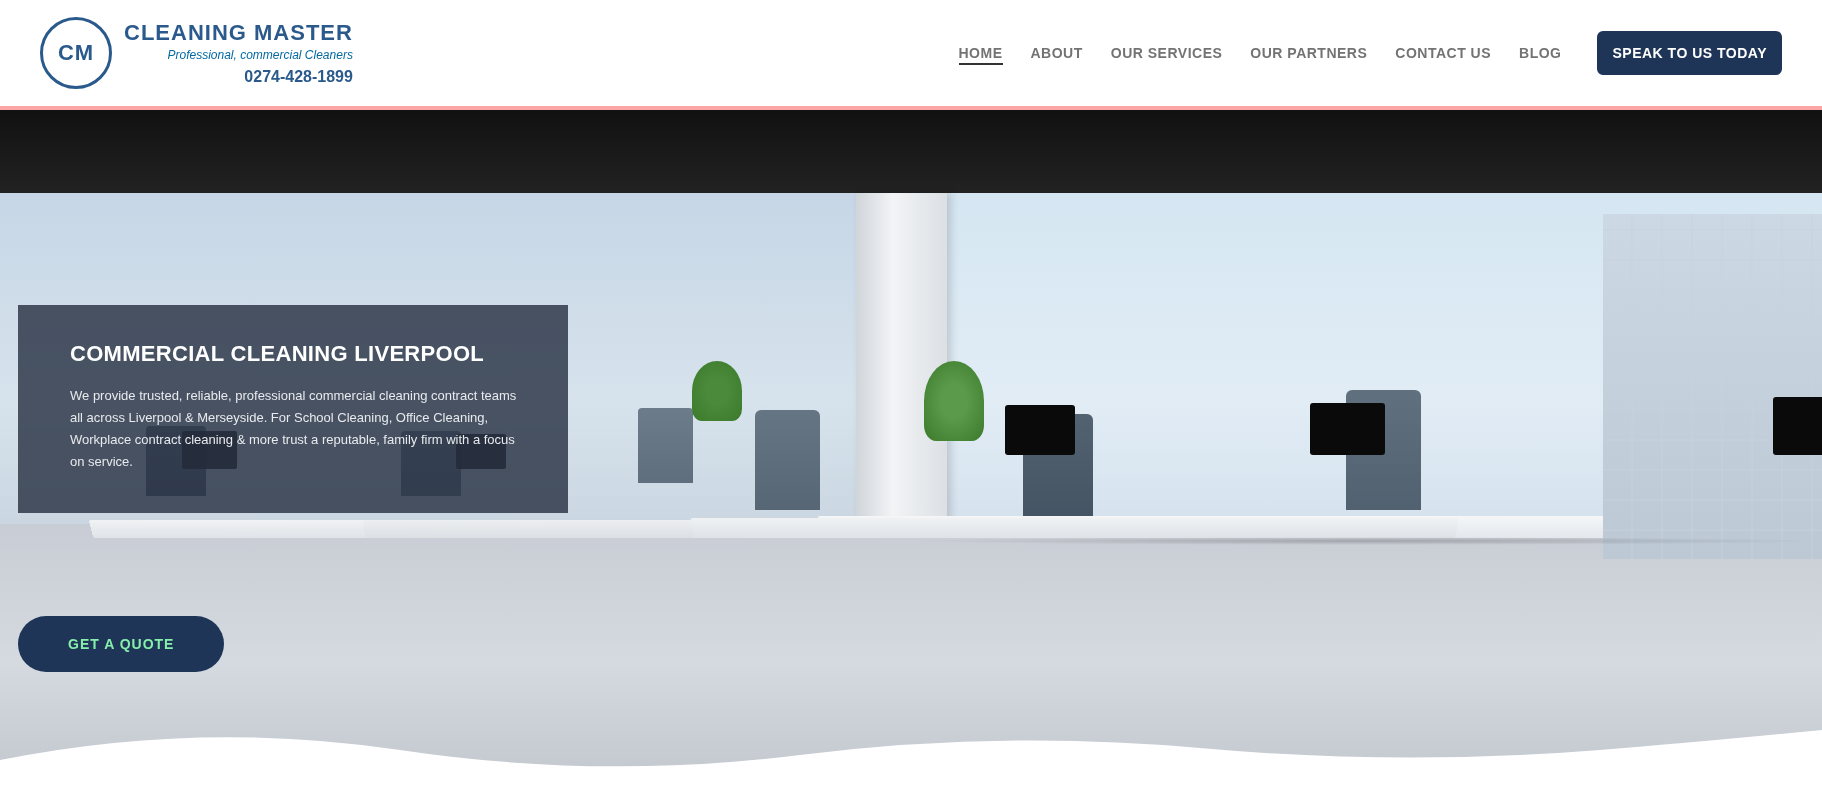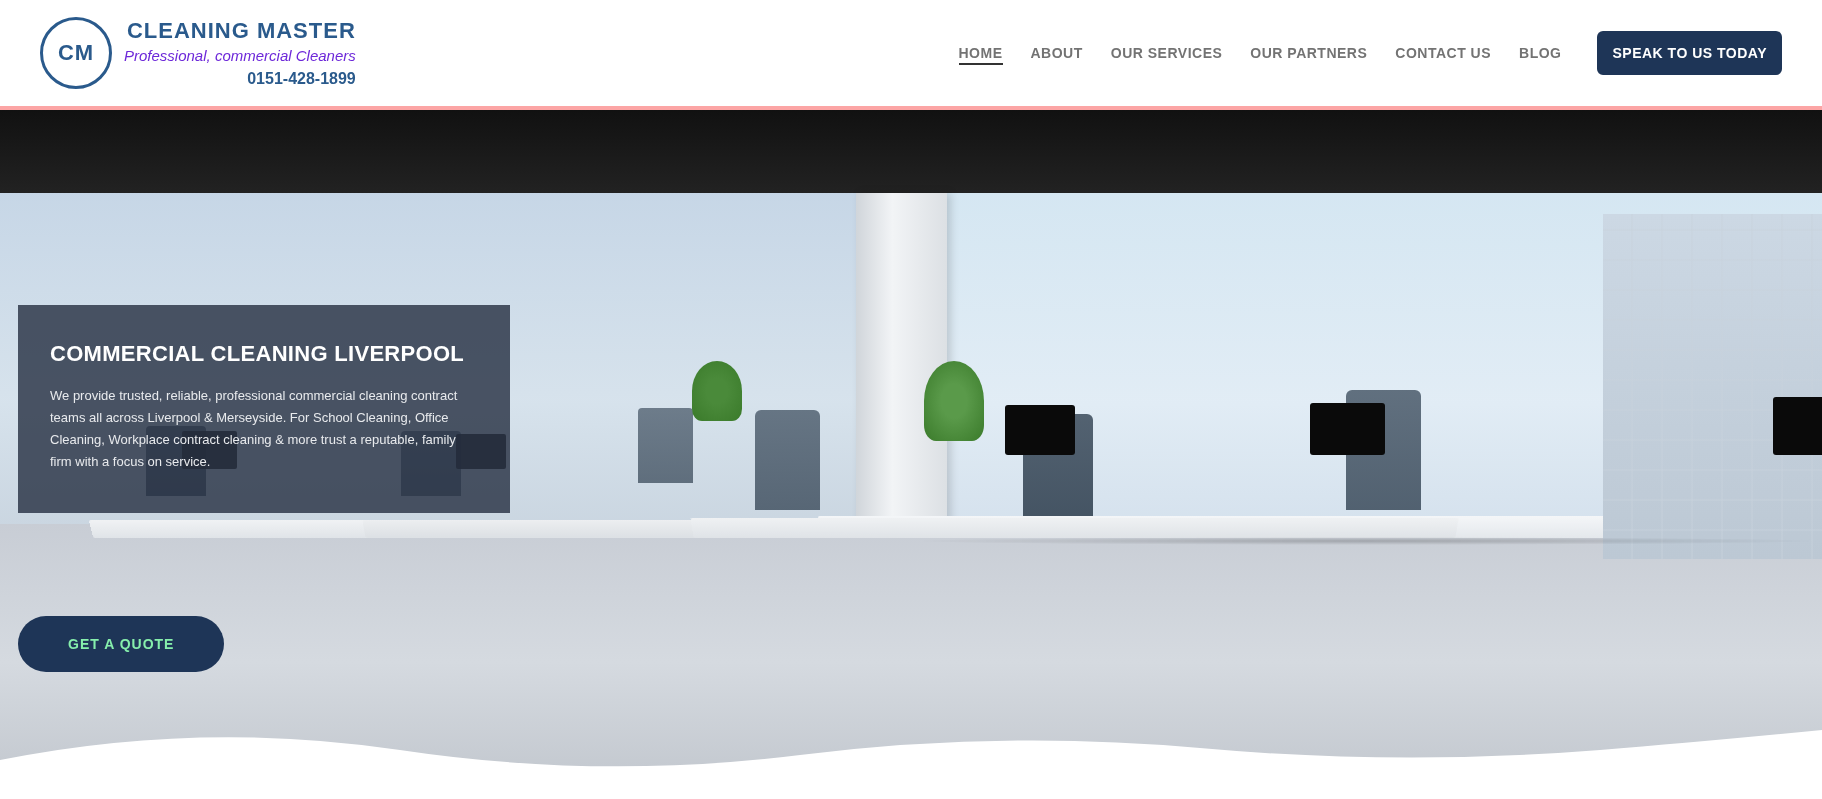--- a/index.html
+++ b/index.html
@@ -44,22 +44,22 @@
       align-items: flex-end;
     }
     .logo-title {
       font-size: 22px;
       font-weight: bold;
       color: #2a5a8c;
       letter-spacing: 1px;
       line-height: 1.2;
     }
     .logo-subtitle {
-      font-size: 15px;
-      color: #6d28d9;
+      font-size: 12px;
+      color: #0369a1;
       font-style: italic;
       line-height: 1.4;
     }
     .logo-phone {
       font-size: 16px;
       font-weight: bold;
       color: #2a5a8c;
       margin-top: 4px;
     }
 
@@ -115,23 +115,23 @@
       position: absolute;
       inset: 0;
       overflow: hidden;
     }
 
     
     .hero-overlay {
       position: absolute;
       top: 195px;
       left: 18px;
-      width: 492px;
+      width: 550px;
       background: rgba(40, 50, 68, 0.82);
-      padding: 36px 40px 40px 32px;
+      padding: 36px 40px 40px 52px;
       color: #fff;
     }
 
     .hero-heading {
       font-size: 22px;
       font-weight: bold;
       color: #fff;
       margin-bottom: 18px;
       letter-spacing: 0.3px;
     }
@@ -184,21 +184,21 @@
 <body>
 
 <header class="header">
   <div class="logo-area">
     <div class="logo-circle">
       <span class="logo-cm">CM</span>
     </div>
     <div class="logo-text-area">
       <span class="logo-title">CLEANING MASTER</span>
       <span class="logo-subtitle">Professional, commercial Cleaners</span>
-      <span class="logo-phone">0151-428-1899</span>
+      <span class="logo-phone">0274-428-1899</span>
     </div>
   </div>
 
   <nav class="nav-area">
     <ul class="nav-links">
       <li><a href="#" class="active">HOME</a></li>
       <li><a href="#">ABOUT</a></li>
       <li><a href="#">OUR SERVICES</a></li>
       <li><a href="#">OUR PARTNERS</a></li>
       <li><a href="#">CONTACT US</a></li>

